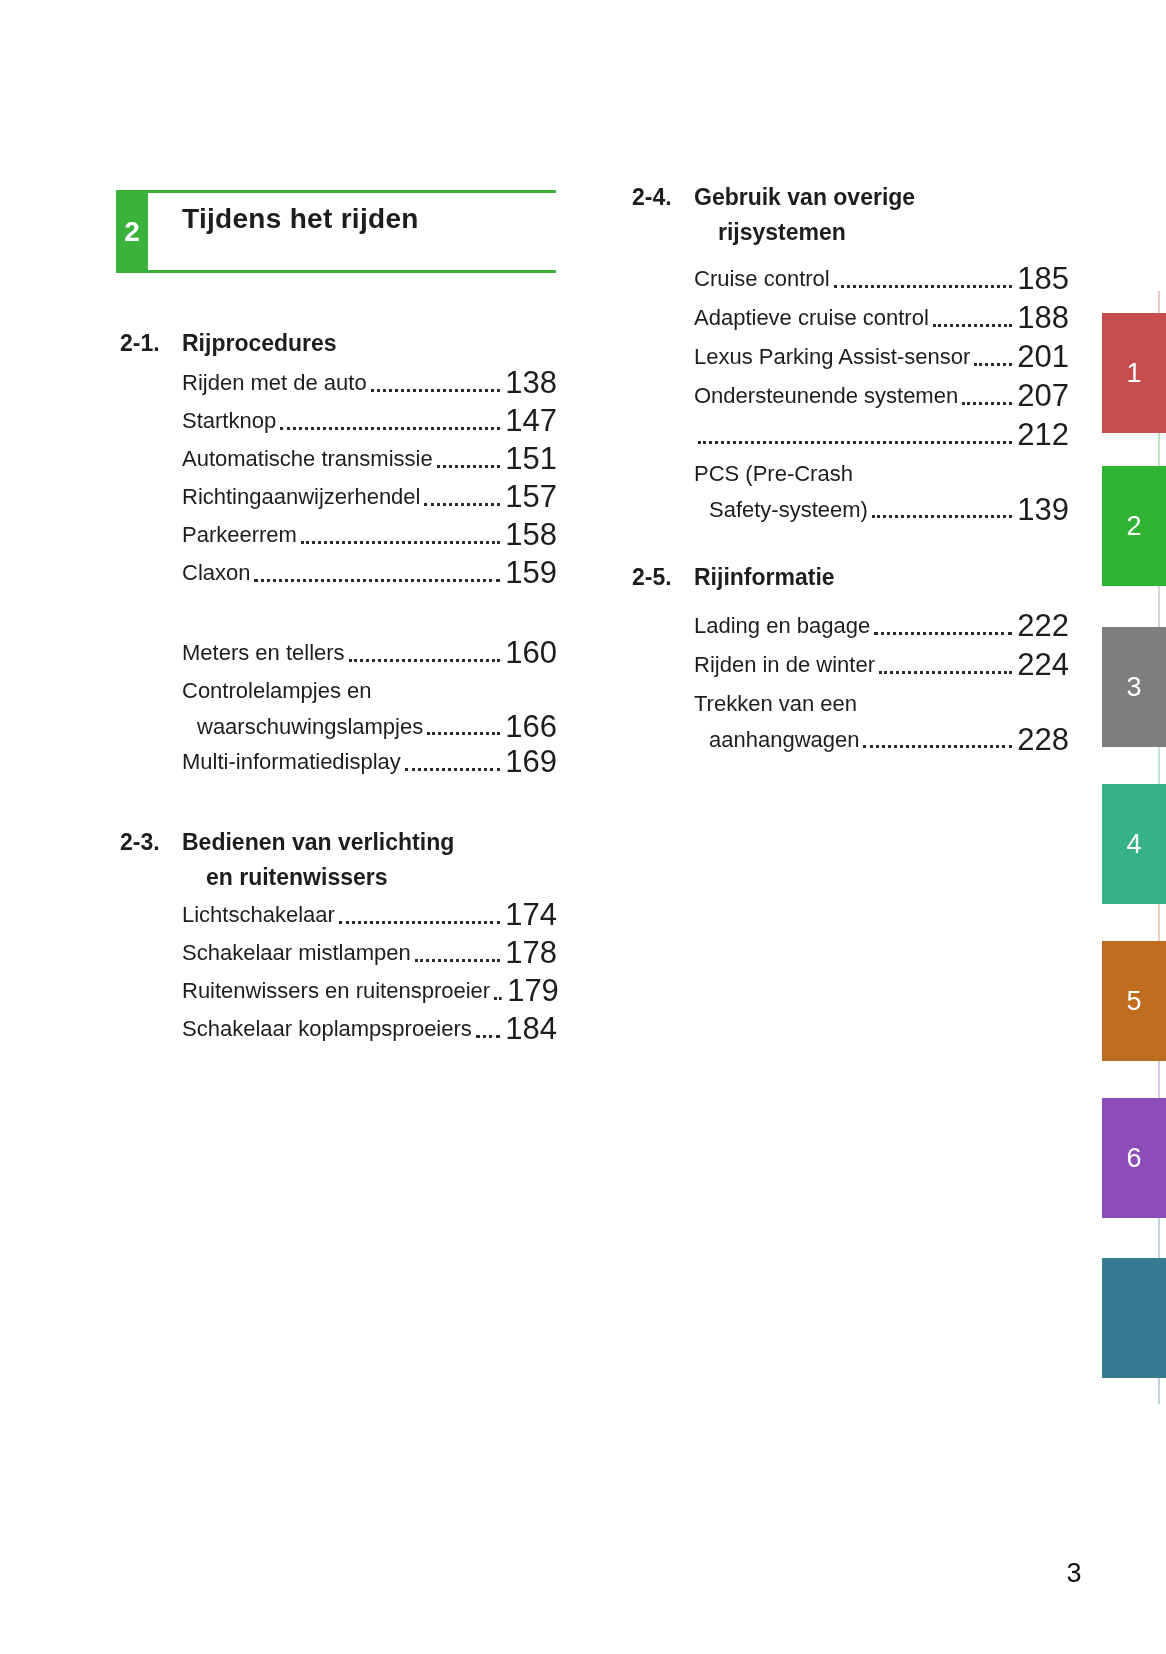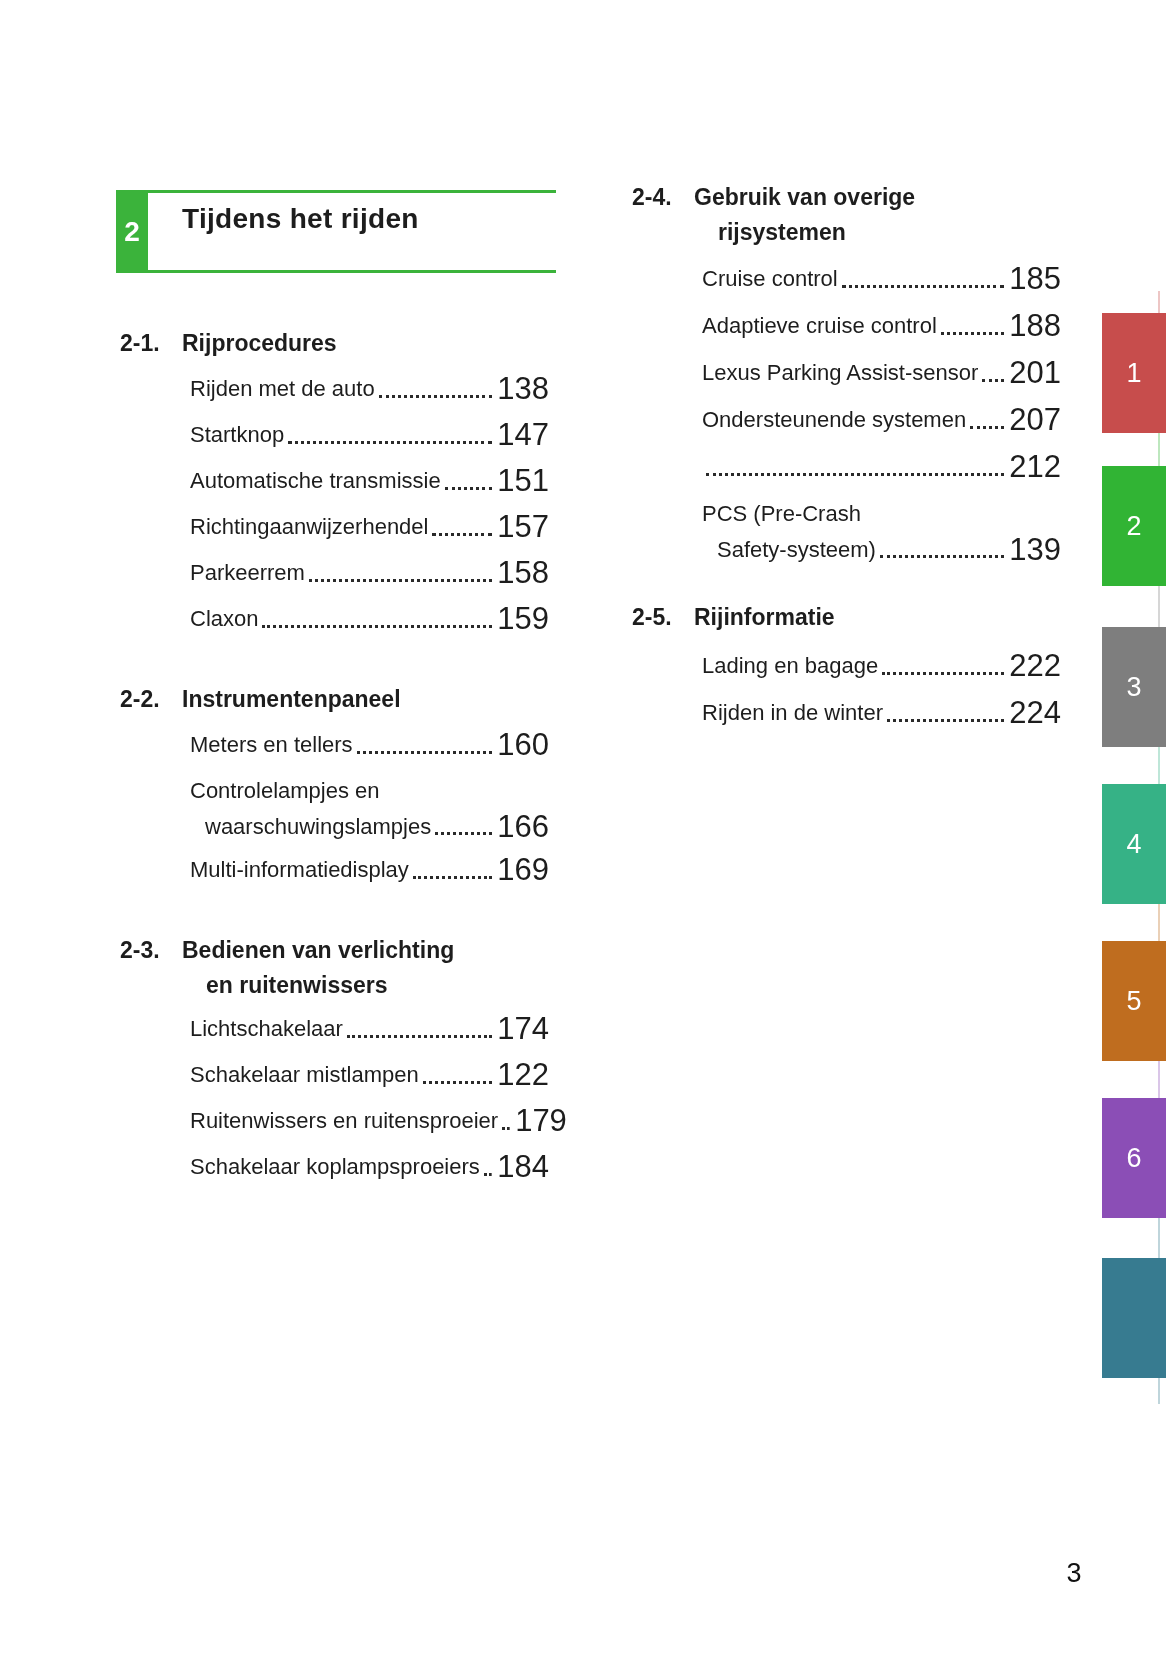--- a/index.html
+++ b/index.html
@@ -32,21 +32,21 @@
   #col-left .sec + .sec{margin-top:42px;}
   #col-right .sec + .sec{margin-top:32px;}
   .sec-head{display:flex;font-weight:700;font-size:23px;}
   #col-left .sec-head{margin-bottom:2px;}
   #col-right .sec-head{margin-bottom:10px;}
   .sec-id{flex:0 0 62px;line-height:38px;}
   .sec-title{flex:1;}
   .sec-title .tl1{line-height:38px;}
   .sec-title .tl2{line-height:33px;padding-left:24px;}
   .entries{padding-left:62px;font-size:22px;}
-  .entry{margin:8px;}
+  .entry{margin:0;}
   .pre-line{line-height:38px;}
   #col-right .pre-line{line-height:39px;}
   .row{display:flex;line-height:38px;}
   #col-right .row{line-height:39px;}
   .row.cont{line-height:33px !important;padding-left:15px;}
   .lbl{flex:0 1 auto;white-space:nowrap;}
   .leader{
     flex:1 1 auto;min-width:8px;
     border-bottom:3px dotted #2a2a2a;
     align-self:flex-end;margin:0 5px 10px 4px;
@@ -125,26 +125,20 @@
           <div class="entry">
             <div class="row">
               <span class="lbl">Claxon</span>
               <span class="leader"></span>
               <span class="num">159</span>
             </div>
           </div>
         </div>
       </div>
       <div class="sec">
-        <div class="sec-head">
-          <span class="sec-id">2-2.</span>
-          <div class="sec-title">
-            <div class="tl1">Instrumentenpaneel</div>
-          </div>
-        </div>
         <div class="entries">
           <div class="entry">
             <div class="row">
               <span class="lbl">Meters en tellers</span>
               <span class="leader"></span>
               <span class="num">160</span>
             </div>
           </div>
           <div class="entry">
             <div class="pre-line">Controlelampjes en</div>
@@ -176,21 +170,21 @@
             <div class="row">
               <span class="lbl">Lichtschakelaar</span>
               <span class="leader"></span>
               <span class="num">174</span>
             </div>
           </div>
           <div class="entry">
             <div class="row">
               <span class="lbl">Schakelaar mistlampen</span>
               <span class="leader"></span>
-              <span class="num">122</span>
+              <span class="num">178</span>
             </div>
           </div>
           <div class="entry">
             <div class="row">
               <span class="lbl">Ruitenwissers en ruitensproeier</span>
               <span class="leader"></span>
               <span class="num">179</span>
             </div>
           </div>
           <div class="entry">
@@ -270,20 +264,28 @@
               <span class="lbl">Lading en bagage</span>
               <span class="leader"></span>
               <span class="num">222</span>
             </div>
           </div>
           <div class="entry">
             <div class="row">
               <span class="lbl">Rijden in de winter</span>
               <span class="leader"></span>
               <span class="num">224</span>
+            </div>
+          </div>
+          <div class="entry">
+            <div class="pre-line">Trekken van een</div>
+            <div class="row cont">
+              <span class="lbl">aanhangwagen</span>
+              <span class="leader"></span>
+              <span class="num">228</span>
             </div>
           </div>
         </div>
       </div>
     </div>
 
   <div id="tabs">
       <div class="side-tab" style="top: 313px; background: rgb(199, 77, 76);">
         <span>1</span>
       </div>

